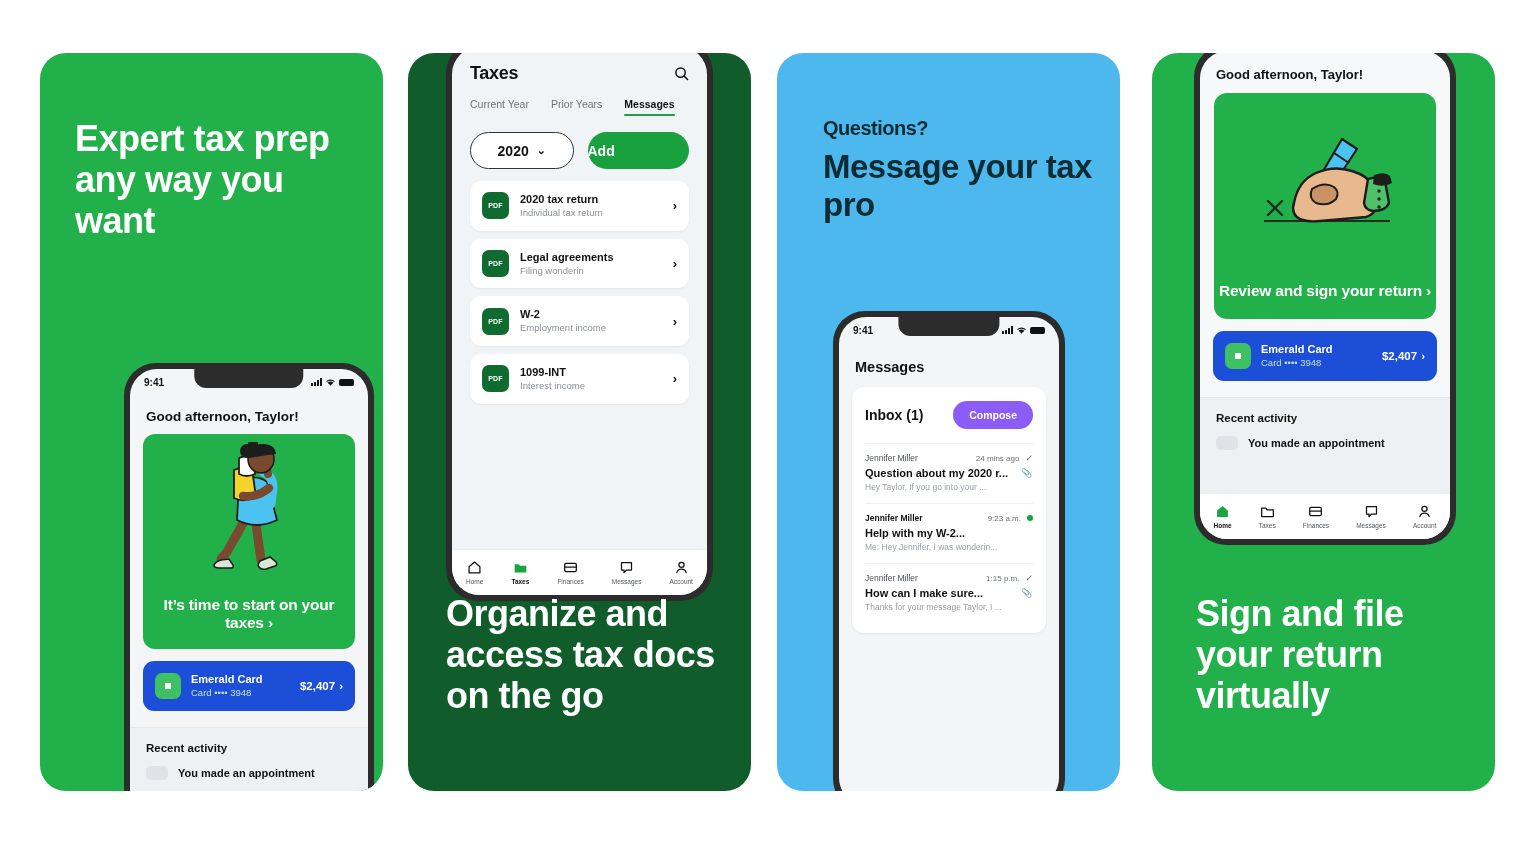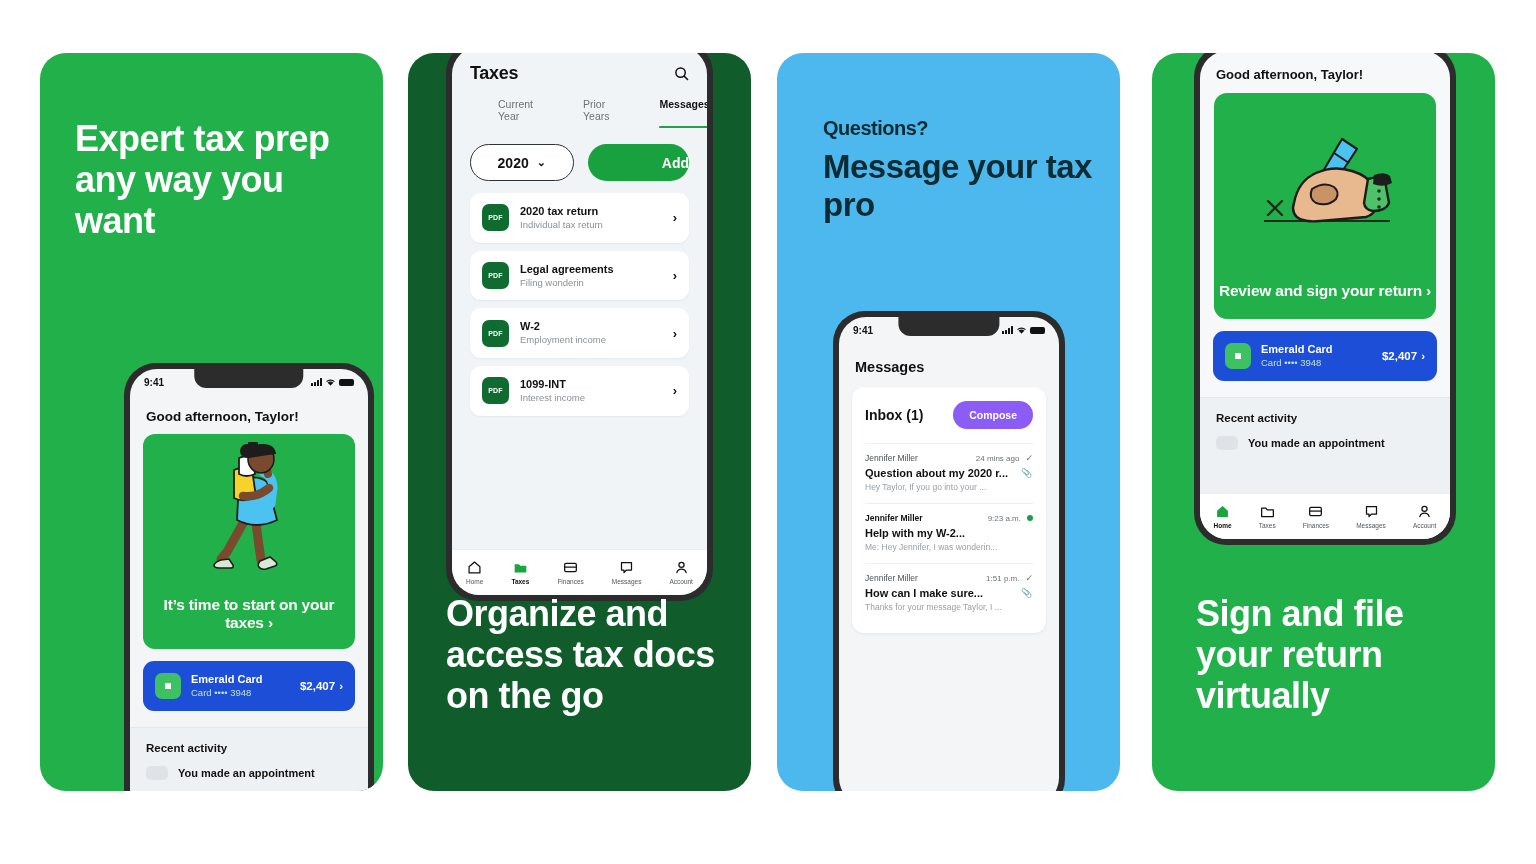--- a/index.html
+++ b/index.html
@@ -133,35 +133,35 @@
   .recent-row{ display:flex;align-items:center;gap:10px;margin-top:12px;}
   .recent-ic{ width:22px;height:14px;background:#dfe3e7;border-radius:5px;flex:none;}
   .recent-tx{ font-size:11px;color:#111;font-weight:bold;}
 
   
   #phone-2{ left:38px; top:-12px; width:267px; height:560px;}
   #phone-2 .screen{ background:#f1f4f7; }
   .tx-head{ display:flex;align-items:center;justify-content:space-between;padding:16px 18px 0 18px;}
   .tx-title{ font-size:18px;font-weight:bold;color:#111;letter-spacing:-.3px;}
   .tabs{ display:flex;gap:22px;padding:14px 18px 0 18px;}
-  .tab{ font-size:10.5px;color:#6b7278;padding-bottom:6px;position:relative;margin-left:28px;}
+  .tab{ font-size:10.5px;color:#6b7278;padding-bottom:6px;position:relative;}
   .tab.active{ color:#111;font-weight:bold;}
   .tab.active::after{
     content:""; position:absolute;left:0;right:0;bottom:0;height:2.5px;
     background:#22a04a;border-radius:2px;
   }
   .controls{ display:flex;gap:14px;padding:16px 18px 0 18px;}
   .yearsel{
     flex:1;height:37px;border:1.5px solid #2e3338;border-radius:19px;
     display:flex;align-items:center;justify-content:center;gap:8px;
     font-size:14px;font-weight:bold;color:#111;background:#fff;
   }
   .addbtn{
     flex:1;height:37px;border-radius:19px;background:#1aa13f;
-    display:flex;align-items:center;justify-content:flex-end;
+    display:flex;align-items:center;justify-content:flex-start;
     color:#fff;font-size:14px;font-weight:bold;
   }
   .doclist{ padding:12px 18px 0 18px;}
   .doc{
     background:#fff;border-radius:11px;margin-bottom:8px;
     padding:11px 12px;display:flex;align-items:center;gap:11px;
     box-shadow:0 1px 2px rgba(0,0,0,.05);
   }
   .pdf{
     width:27px;height:27px;border-radius:7px;background:#0f6b2f;flex:none;
@@ -467,21 +467,21 @@
             <div class="msubj">
               <span class="msubj-t">Help with my W-2...</span>
             </div>
             <div class="mprev">Me: Hey Jennifer, I was wonderin...</div>
           </div>
 
           <div class="mrow">
             <div class="mtop">
               <span class="msender">Jennifer Miller</span>
               <span class="mmeta">
-                <span class="mtime">1:51 p.m.</span>
+                <span class="mtime">1:15 p.m.</span>
                 <span class="mtick">✓</span>
               </span>
             </div>
             <div class="msubj">
               <span class="msubj-t">How can I make sure...</span>
               <span class="mclip">📎</span>
             </div>
             <div class="mprev">Thanks for your message Taylor, I ...</div>
           </div>
         </div>

